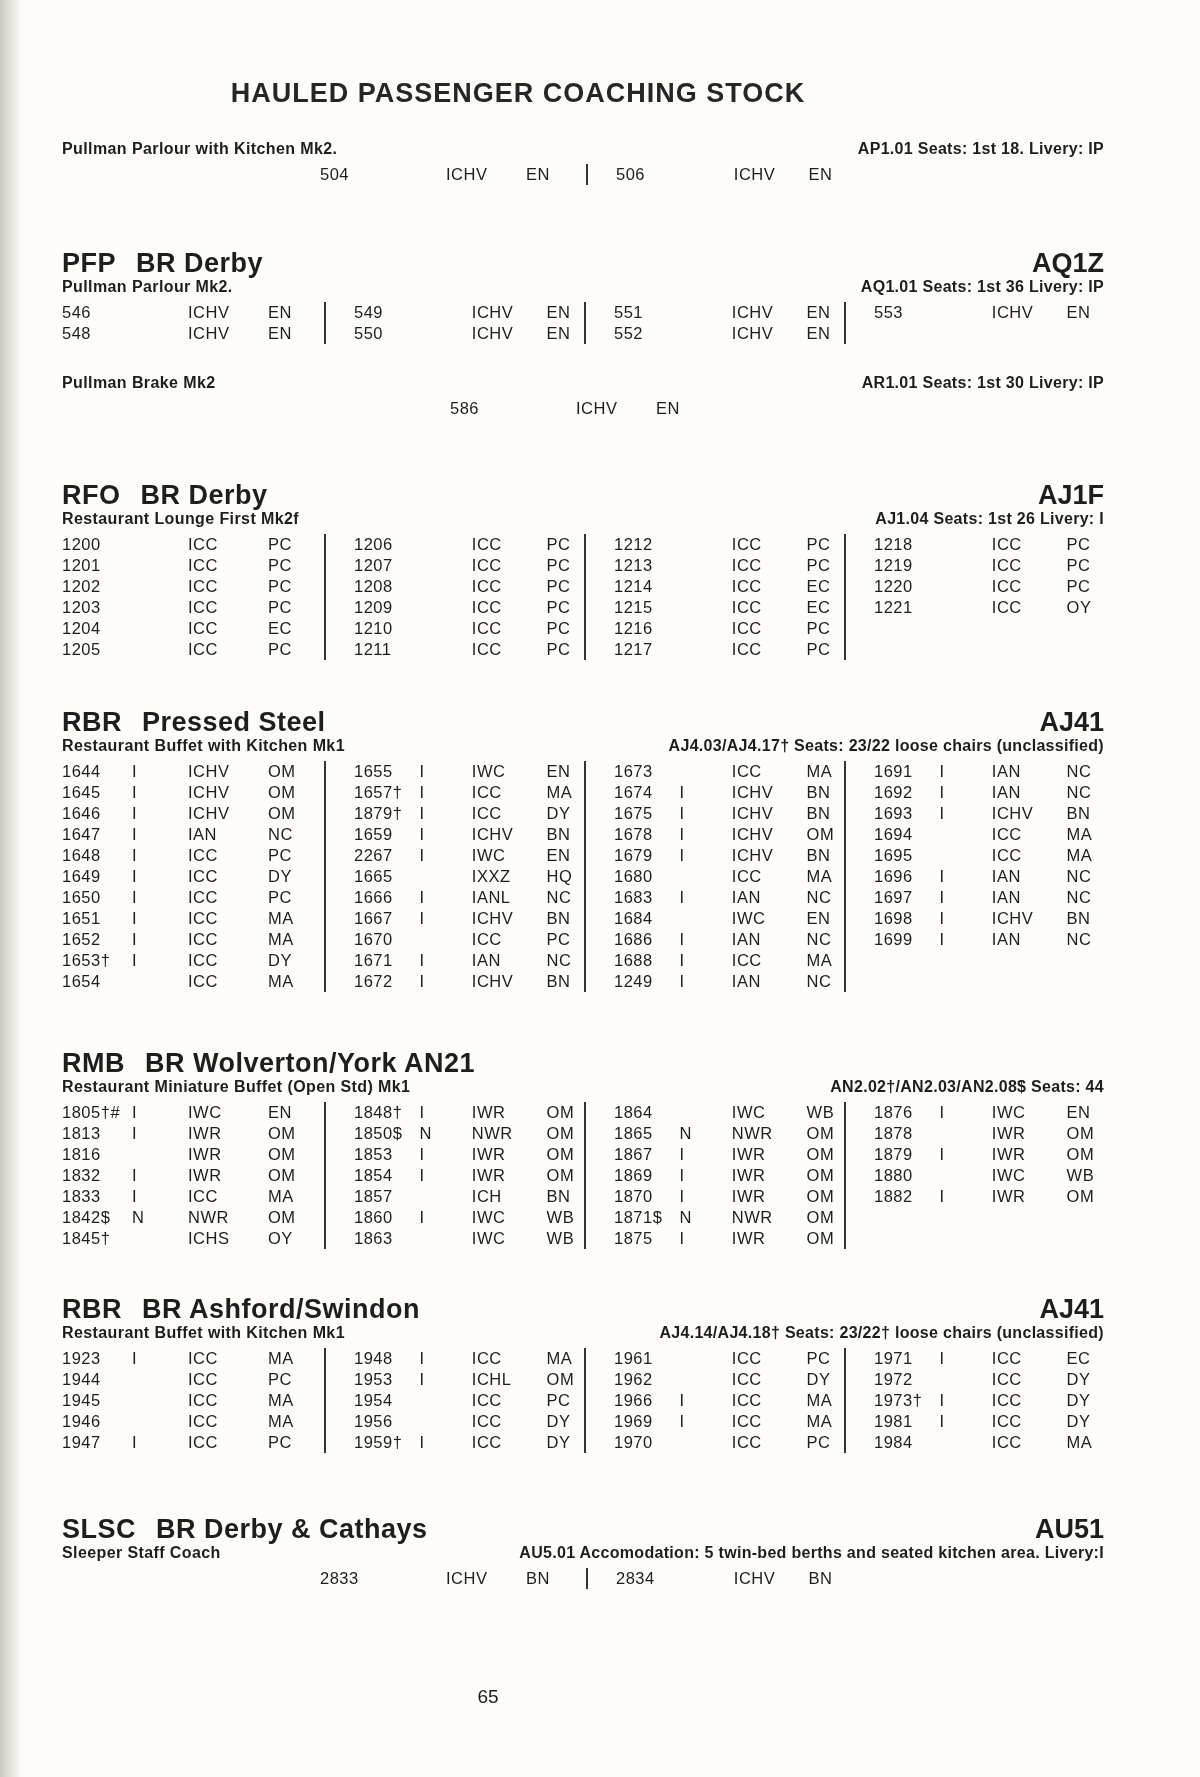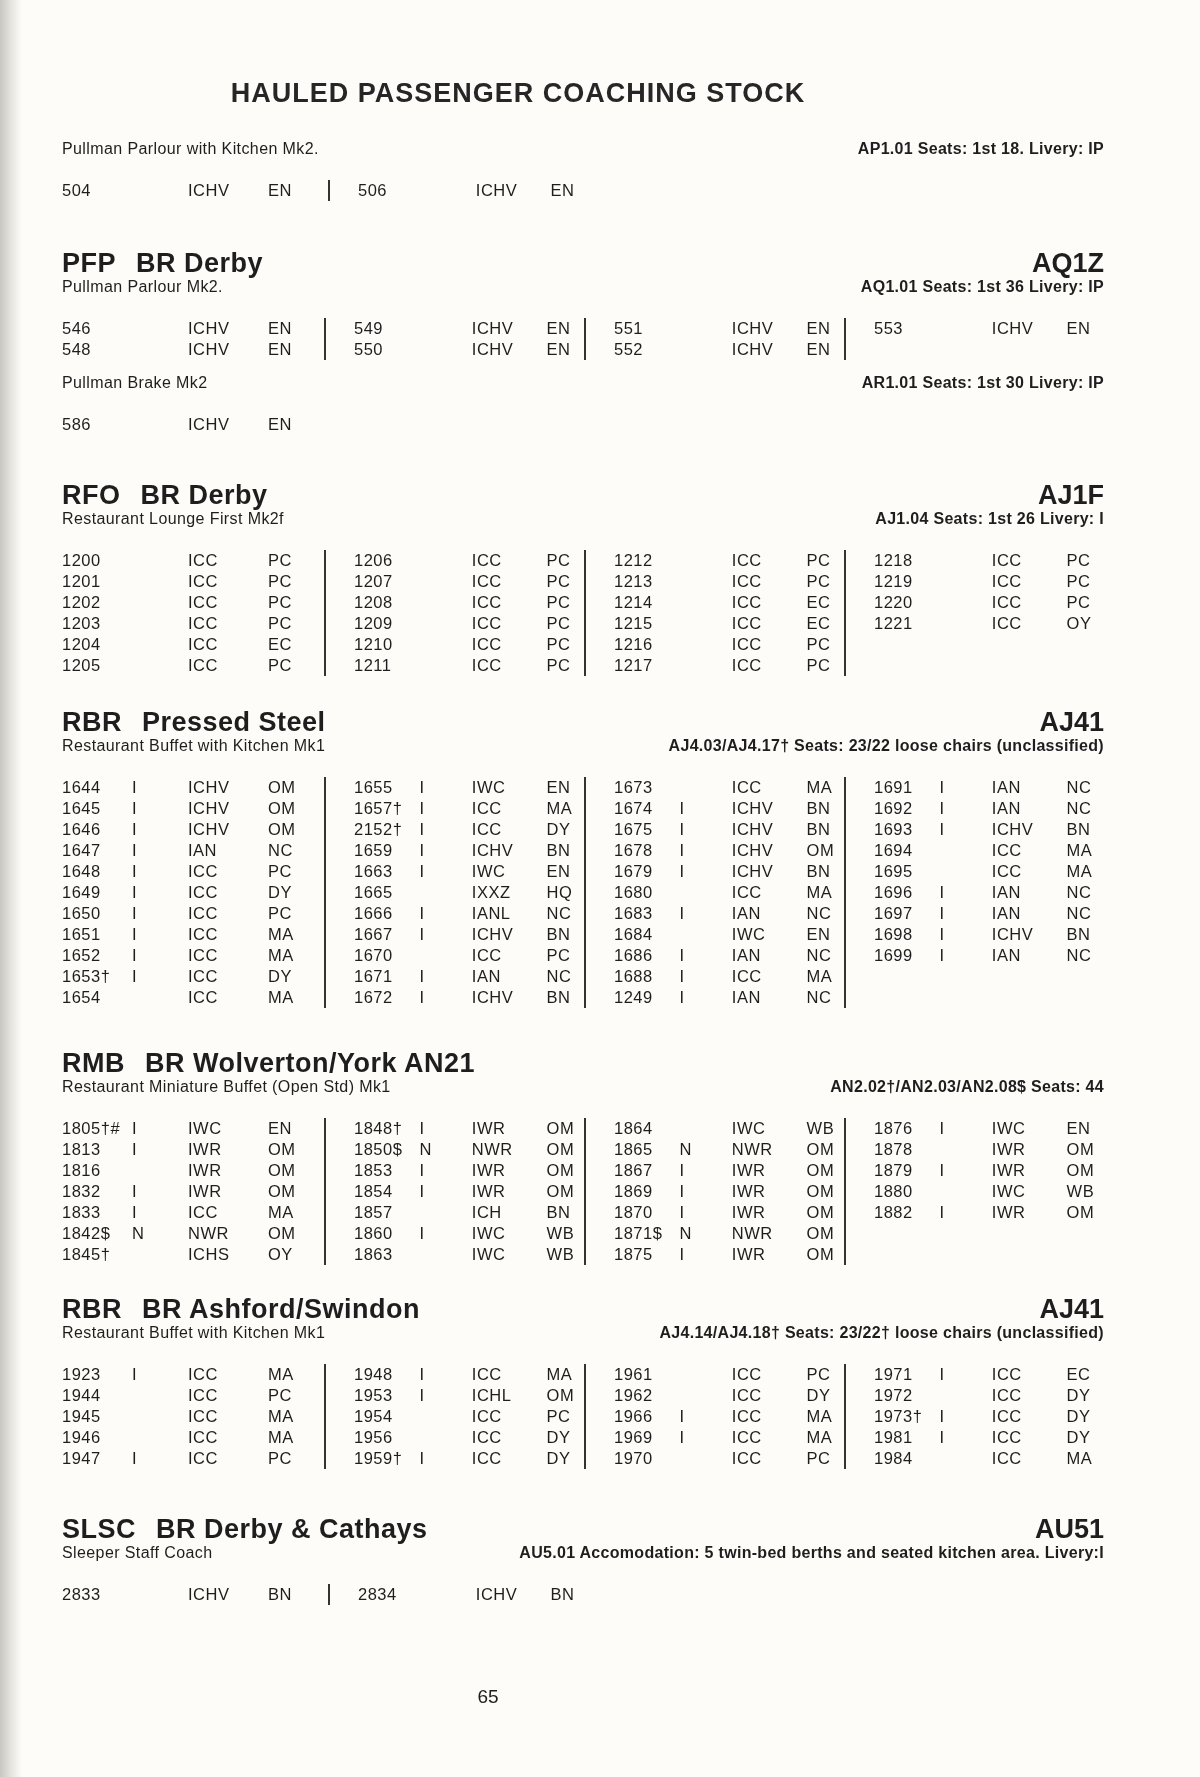--- a/index.html
+++ b/index.html
@@ -21,23 +21,23 @@
   .sec-head { position: relative; height: 30px; }
   .sec-code {
     position: absolute; left: 0; top: 0; font-size: 27px; font-weight: bold;
     letter-spacing: 0.5px;
   }
   .sec-code .maker { margin-left: 20px; }
   .sec-class {
     position: absolute; right: 0; top: 0; font-size: 27px; font-weight: bold;
   }
   .sec-sub { position: relative; height: 22px; }
-  .sec-desc { position: absolute; left: 0; top: 0; font-size: 16px; font-weight: normal; letter-spacing: 0.4px; }
+  .sec-desc { position: absolute; left: 0; top: 0; font-size: 16px; font-weight: bold; letter-spacing: 0.4px; }
   .sec-spec { position: absolute; right: 0; top: 0; font-size: 16px; font-weight: bold; letter-spacing: 0.3px; }
-  .grid { position: relative; display: flex; margin-top: 18px; }
+  .grid { position: relative; display: flex; margin-top: 2px; justify-content: center; }
   .col {
     width: 260px; box-sizing: border-box; position: relative;
   }
   .col + .col { border-left: 2px solid #333; padding-left: 28px; }
   .col.first { width: 266px; }
   .row { display: flex; height: 21px; line-height: 21px; font-size: 16.5px; letter-spacing: 0.5px; }
   .c-num { width: 70px; }
   .c-flag { width: 56px; }
   .c-pool { width: 80px; }
   .c-depot { width: 40px; }
@@ -393,33 +393,33 @@
             <span class="c-pool">IWC</span>
             <span class="c-depot">EN</span>
           </div>
           <div class="row">
             <span class="c-num">1657†</span>
             <span class="c-flag">I</span>
             <span class="c-pool">ICC</span>
             <span class="c-depot">MA</span>
           </div>
           <div class="row">
-            <span class="c-num">2152†</span>
+            <span class="c-num">1879†</span>
             <span class="c-flag">I</span>
             <span class="c-pool">ICC</span>
             <span class="c-depot">DY</span>
           </div>
           <div class="row">
             <span class="c-num">1659</span>
             <span class="c-flag">I</span>
             <span class="c-pool">ICHV</span>
             <span class="c-depot">BN</span>
           </div>
           <div class="row">
-            <span class="c-num">1663</span>
+            <span class="c-num">2267</span>
             <span class="c-flag">I</span>
             <span class="c-pool">IWC</span>
             <span class="c-depot">EN</span>
           </div>
           <div class="row">
             <span class="c-num">1665</span>
             <span class="c-flag"></span>
             <span class="c-pool">IXXZ</span>
             <span class="c-depot">HQ</span>
           </div>

